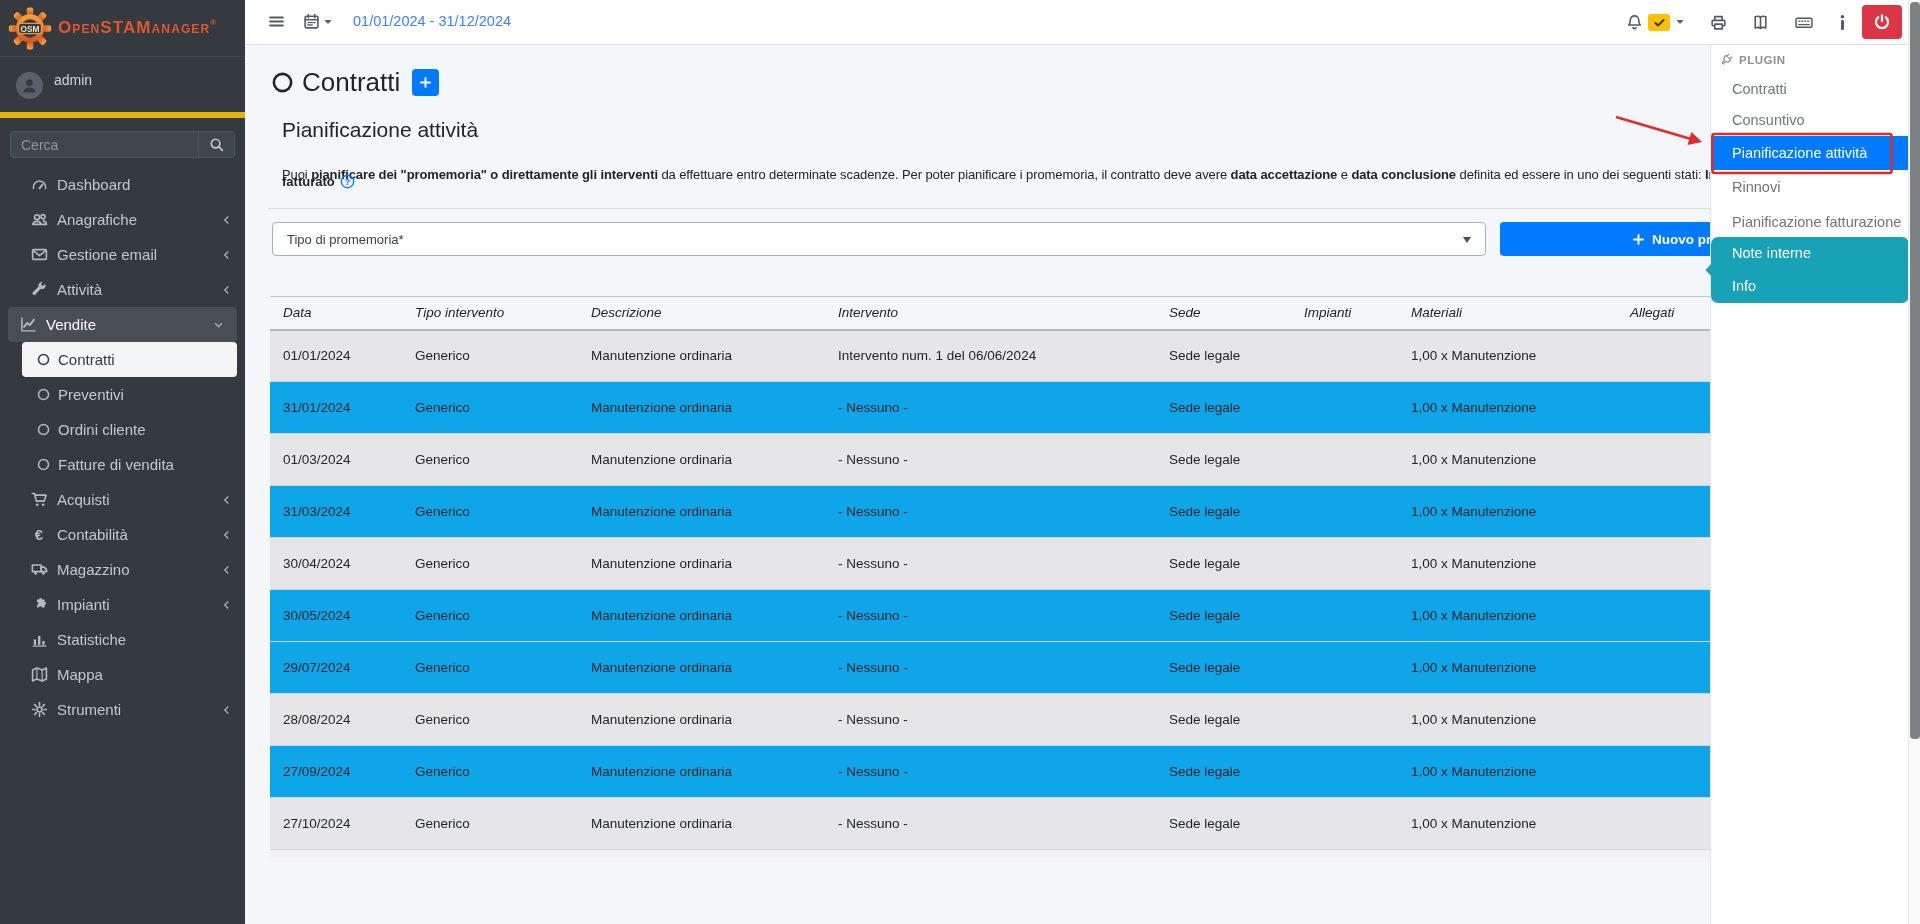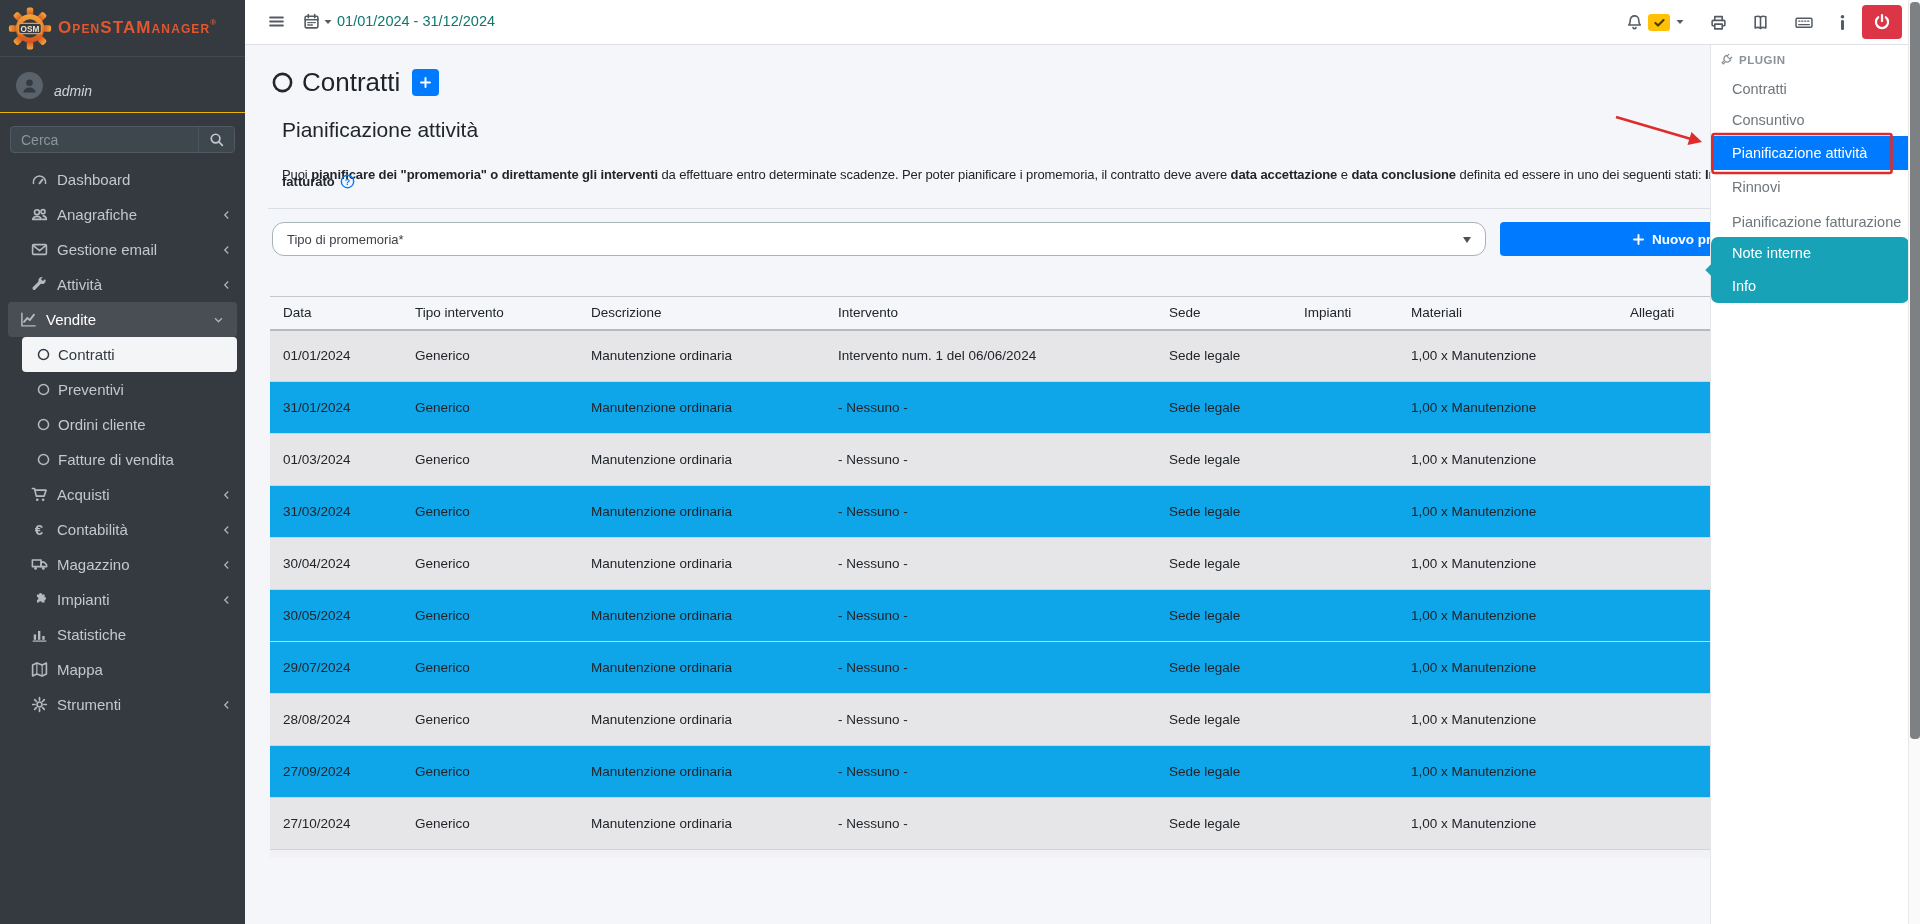--- a/index.html
+++ b/index.html
@@ -7,21 +7,21 @@
        font-family:"Liberation Sans",sans-serif;color:#212529;}
   .app *{box-sizing:border-box;}
   svg{display:block;}
 
   
   .sidebar{position:absolute;left:0;top:0;width:245px;height:100%;background:#343a40;z-index:5;color:#c2c7d0;}
   .brand{height:57px;display:flex;align-items:center;gap:6px;padding:0 8px;border-bottom:1px solid #42484e;}
   .brand-logo{width:44px;height:47px;flex:0 0 auto;}
   .brand-text{font-size:17px;font-weight:700;color:#e2572e;letter-spacing:1.1px;font-variant:small-caps;white-space:nowrap;}
   .brand-reg{font-size:8px;color:#e2572e;vertical-align:8px;}
-  .user-panel{display:flex;align-items:flex-end;gap:11px;padding:15px 0 13px 16px;border-bottom:1px solid #eab308;font-style:italic;}
+  .user-panel{display:flex;align-items:flex-start;gap:11px;padding:15px 0 13px 16px;border-bottom:6px solid #eab308;}
   .avatar{width:27px;height:27px;border-radius:50%;background:#59616a;color:#343a40;display:flex;align-items:center;justify-content:center;overflow:hidden;}
   .user-name{font-size:14px;color:#ced4da;}
   .search-row{margin:13px 10px 0;display:flex;height:27px;background:#3f474e;border:1px solid #515a62;border-radius:4px;overflow:hidden;}
   .search-input{flex:1;background:transparent;border:0;outline:0;color:#c2c7d0;font-size:14px;padding:0 10px;font-family:inherit;min-width:0;}
   .search-input::placeholder{color:#8d959c;}
   .search-btn{width:36px;border:0;border-left:1px solid #4c555d;background:#3f474e;color:#c2c7d0;display:flex;align-items:center;justify-content:center;cursor:pointer;}
   .menu{margin-top:9px;}
   .nav-item{position:relative;height:35px;display:flex;align-items:center;padding-left:28px;font-size:15px;color:#c2c7d0;cursor:pointer;}
   .nav-item .ico{width:22px;display:flex;align-items:center;justify-content:center;margin-right:7px;color:#b4bac0;}
   .chev{position:absolute;right:13px;top:50%;transform:translateY(-50%);color:#aab0b6;}
@@ -29,47 +29,47 @@
   .sub-item{position:relative;height:35px;display:flex;align-items:center;padding-left:35px;font-size:15px;color:#c2c7d0;cursor:pointer;}
   .sub-item .ico{width:16px;display:flex;align-items:center;justify-content:center;margin-right:7px;color:#b4bac0;}
   .sub-item.active{background:#f4f5f6;color:#343a40;border-radius:4px;margin:0 8px 0 22px;padding-left:13px;}
   .sub-item.active .ico{color:#343a40;}
   .txt-ico{font-size:15px;font-weight:700;line-height:1;}
 
   
   .topbar{position:absolute;left:245px;right:0;top:0;height:45px;background:#fff;border-bottom:1px solid #dee2e6;z-index:4;color:#545b62;}
   .tb-burger{position:absolute;left:23px;top:13px;cursor:pointer;color:#545b62;}
   .tb-cal{position:absolute;left:58px;top:13px;display:flex;align-items:center;gap:3px;cursor:pointer;color:#545b62;}
-  .date-range{position:absolute;left:92px;top:13px;font-size:14.5px;color:#0f766e;cursor:pointer;}
+  .date-range{position:absolute;left:108px;top:13px;font-size:14.5px;color:#3b82f6;cursor:pointer;}
   .tb-right{position:absolute;right:18px;top:0;height:44px;display:flex;align-items:center;}
   .tbi{margin-left:25px;color:#545b62;cursor:pointer;display:flex;align-items:center;}
   .tbi.first{margin-left:0;}
   .tbi.badge-chip{margin-left:5px;width:22px;height:17px;background:#ffc107;border-radius:3px;justify-content:center;color:#4a3b00;}
   .tbi.small-caret{margin-left:5px;}
   .logout-btn{margin-left:16px;width:40px;height:34px;background:#dc3545;border-radius:4px;color:#fff;display:flex;align-items:center;justify-content:center;cursor:pointer;}
 
   
   .main{position:absolute;left:245px;top:45px;right:0;bottom:0;background:#f4f6f9;z-index:1;}
   .page-title-row{position:absolute;left:27px;top:22px;display:flex;align-items:center;}
   .title-circle{color:#23272b;margin-right:9px;}
   .page-title{margin:0;font-size:26px;font-weight:400;color:#1f2327;}
   .add-btn{margin-left:12px;width:27px;height:27px;background:#007bff;border:0;border-radius:4px;color:#fff;display:flex;align-items:center;justify-content:center;cursor:pointer;}
   .section-title{position:absolute;left:37px;top:73px;margin:0;font-size:21px;font-weight:500;color:#212529;}
   .desc{position:absolute;left:37px;top:107px;width:1428px;white-space:nowrap;overflow:hidden;font-size:13px;line-height:19px;color:#212529;letter-spacing:-.1px;}
   .desc b{font-weight:700;}
   .desc2{position:absolute;left:37px;top:129px;font-size:13px;font-weight:700;color:#212529;display:flex;align-items:center;gap:5px;}
   .help-ico{color:#007bff;cursor:pointer;}
   .divider{position:absolute;left:23px;right:0;top:163px;height:1px;background:#dadee2;}
-  .select-box{position:absolute;left:27px;top:177px;width:1214px;height:34px;background:#fff;border:1px solid #a9b1b9;border-radius:12px;display:flex;align-items:center;padding:0 14px;font-size:13px;color:#3d4349;cursor:pointer;}
+  .select-box{position:absolute;left:27px;top:177px;width:1214px;height:34px;background:#fff;border:1px solid #a9b1b9;border-radius:4px;display:flex;align-items:center;padding:0 14px;font-size:13px;color:#3d4349;cursor:pointer;}
   .select-caret{position:absolute;right:14px;top:14px;width:0;height:0;border:4.5px solid transparent;border-top:6px solid #4a5056;}
   .new-btn{position:absolute;left:1255px;top:177px;width:408px;height:34px;background:#007bff;border:0;border-radius:4px;color:#fff;display:flex;align-items:center;justify-content:center;font-size:13.5px;font-weight:700;gap:7px;cursor:pointer;}
 
   .table-wrap{position:absolute;left:25px;top:251px;width:1651px;height:629px;overflow:hidden;}
   table.grid{border-collapse:collapse;width:1626px;table-layout:fixed;font-size:13.5px;color:#212529;}
-  .grid th{height:33px;text-align:left;font-weight:400;padding:0 0 0 13px;border-top:1px solid #c3c7cb;border-bottom:2px solid #b4bac0;background:#f4f6f9;white-space:nowrap;overflow:hidden;}
+  .grid th{height:33px;text-align:left;font-weight:400;padding:0 0 0 13px;border-top:1px solid #c3c7cb;border-bottom:2px solid #b4bac0;background:#f4f6f9;white-space:nowrap;overflow:hidden;font-style:italic;}
   .grid td{height:52px;padding:0 0 0 13px;border-bottom:1px solid #d2d3d6;white-space:nowrap;overflow:hidden;}
   .grid tr.striped{background:#e6e6e8;}
   .grid tr.plain{background:#0ea5e9;}
   .row-filler{width:1626px;height:8px;background:#f2f2f5;}
 
   
   .plugin-panel{position:absolute;left:1710px;top:45px;width:198px;bottom:0;background:#fff;border-left:1px solid #e2e6ea;z-index:6;}
   .pp-header{position:absolute;top:8px;left:9px;display:flex;align-items:center;gap:6px;font-size:11.5px;font-weight:700;letter-spacing:.5px;color:#8a9197;}
   .pp-header .ico{color:#8a9197;}
   .pp-item{position:absolute;left:0;width:100%;height:31px;line-height:31px;padding-left:21px;font-size:14.5px;color:#6f767c;cursor:pointer;white-space:nowrap;}

